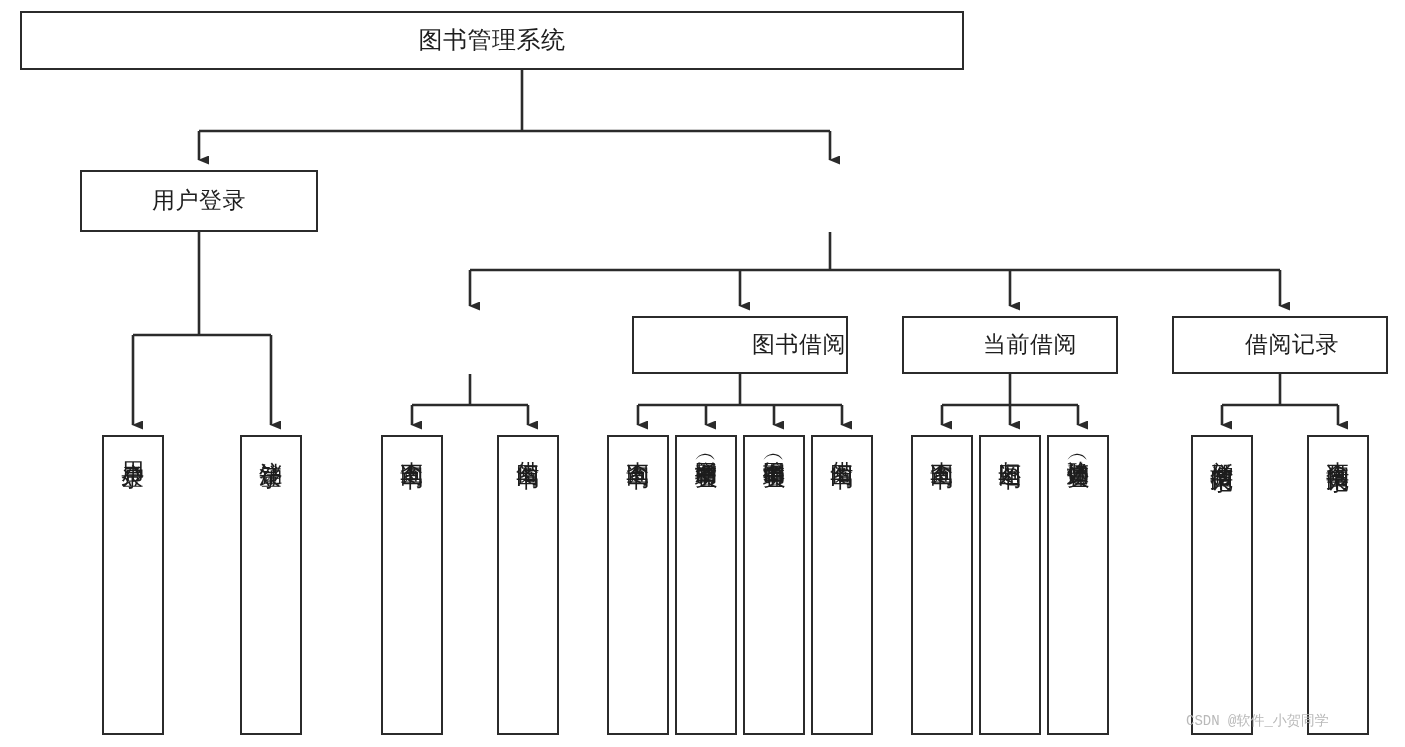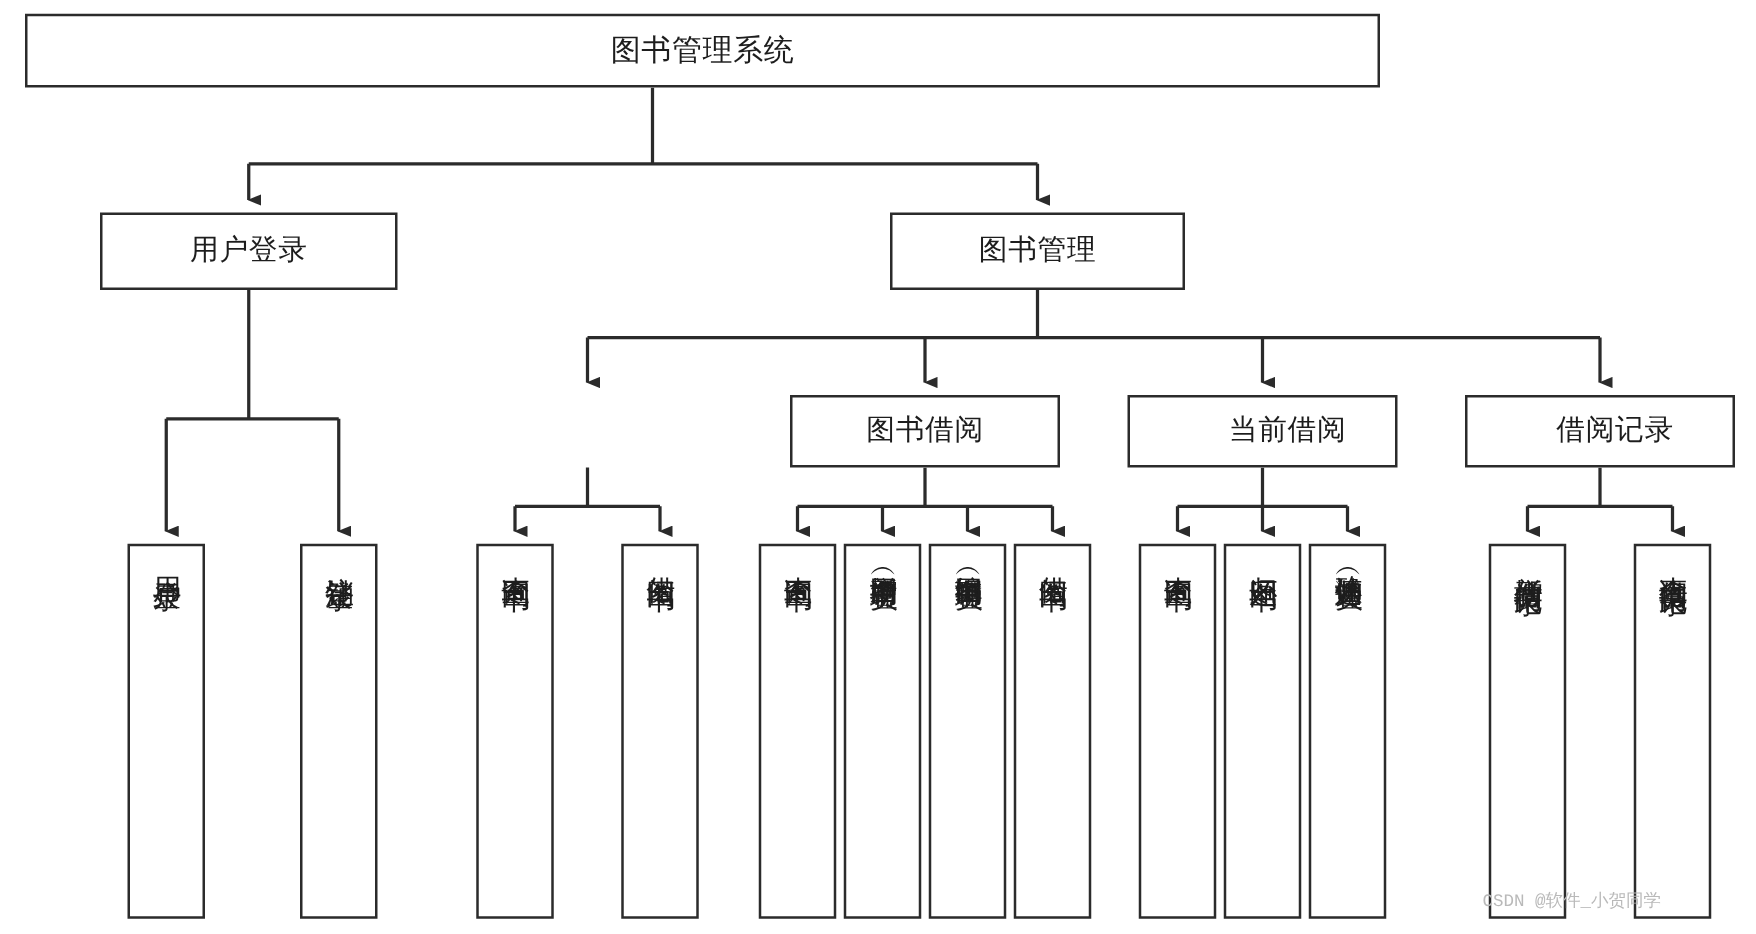--- a/index.html
+++ b/index.html
@@ -127,32 +127,29 @@
       <path d="M1010,405 L1010,425" marker-end="url(#arrowhead)"></path>
       <path d="M1078,405 L1078,425" marker-end="url(#arrowhead)"></path>
 
       <path d="M1280,374 L1280,405"></path>
       <path d="M1222,405 L1338,405"></path>
       <path d="M1222,405 L1222,425" marker-end="url(#arrowhead)"></path>
       <path d="M1338,405 L1338,425" marker-end="url(#arrowhead)"></path>
     </g>
   </svg>
 
-  <div class="node horiz root" style="left:20px; top:11px; width:1084px; height:59px;">
+  <div class="node horiz root" style="left:20px; top:11px; width:944px; height:59px;">
     <span class="label">图书管理系统</span>
   </div>
 
   <div class="node horiz" style="left:80px; top:170px; width:238px; height:62px;">
     <span class="label">用户登录</span>
   </div>
-  <div class="node horiz" style="left:712px; top:170px; width:236px; height:62px;">
-    <span class="label">图书管理</span>
-  </div>
-
-  <div class="node horiz" style="left:632px; top:316px; width:216px; height:58px;">
+
+  <div class="node horiz" style="left:632px; top:316px; width:216px; height:58px;justify-content:flex-end;">
     <span class="label">图书借阅</span>
   </div>
   <div class="node horiz" style="left:902px; top:316px; width:216px; height:58px;padding-left:40px;">
     <span class="label">当前借阅</span>
   </div>
   <div class="node horiz" style="left:1172px; top:316px; width:216px; height:58px;padding-left:24px;">
     <span class="label">借阅记录</span>
   </div>
 
   <div class="node vert" style="left:102px; top:435px; width:62px; height:300px;">

